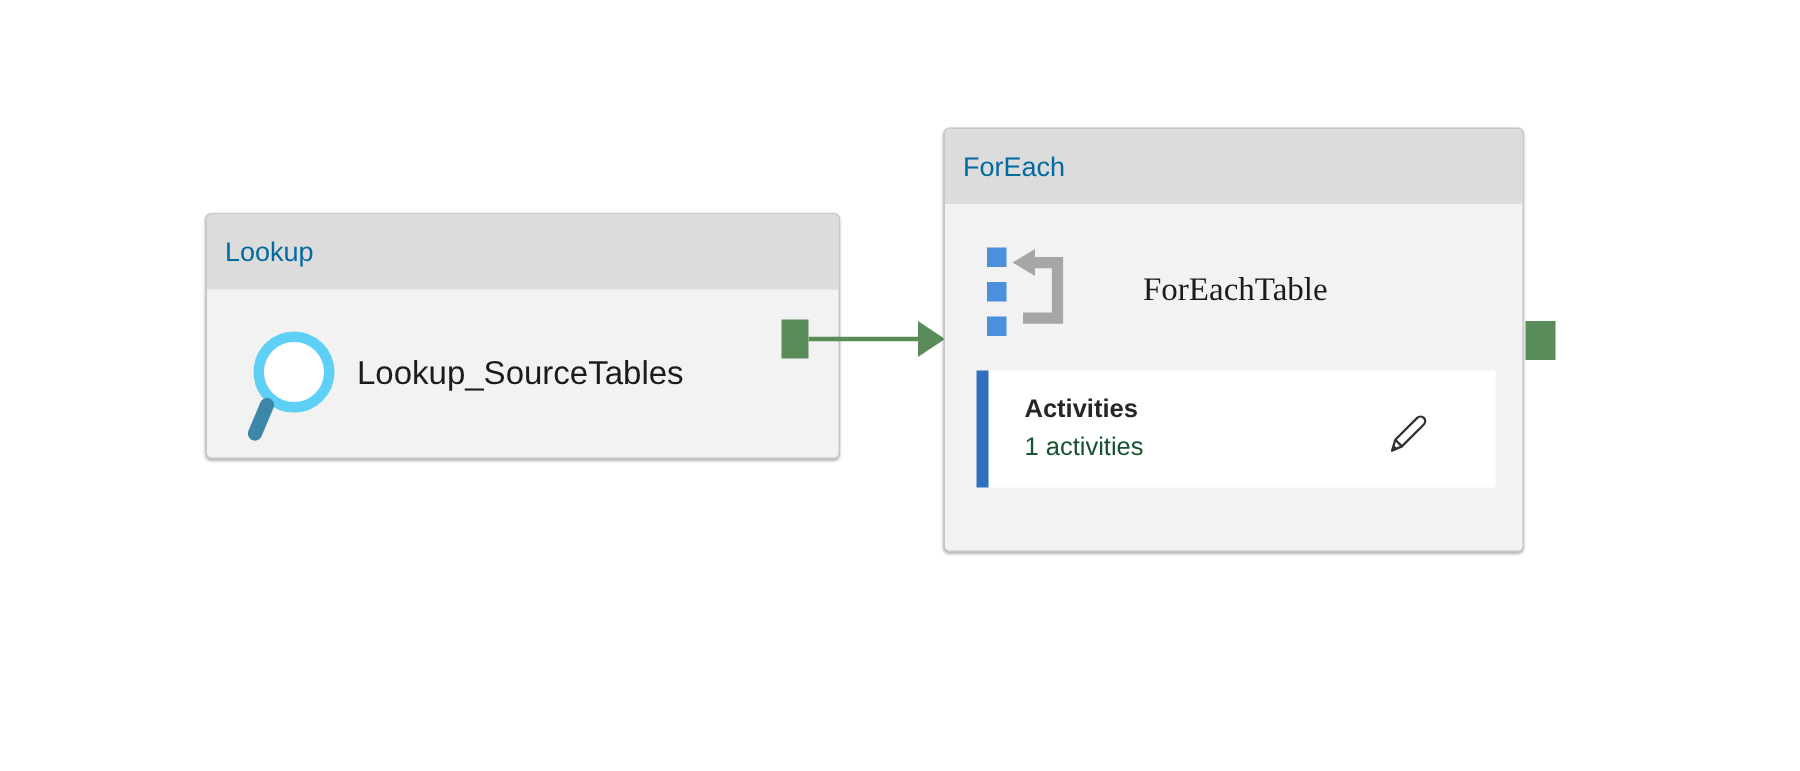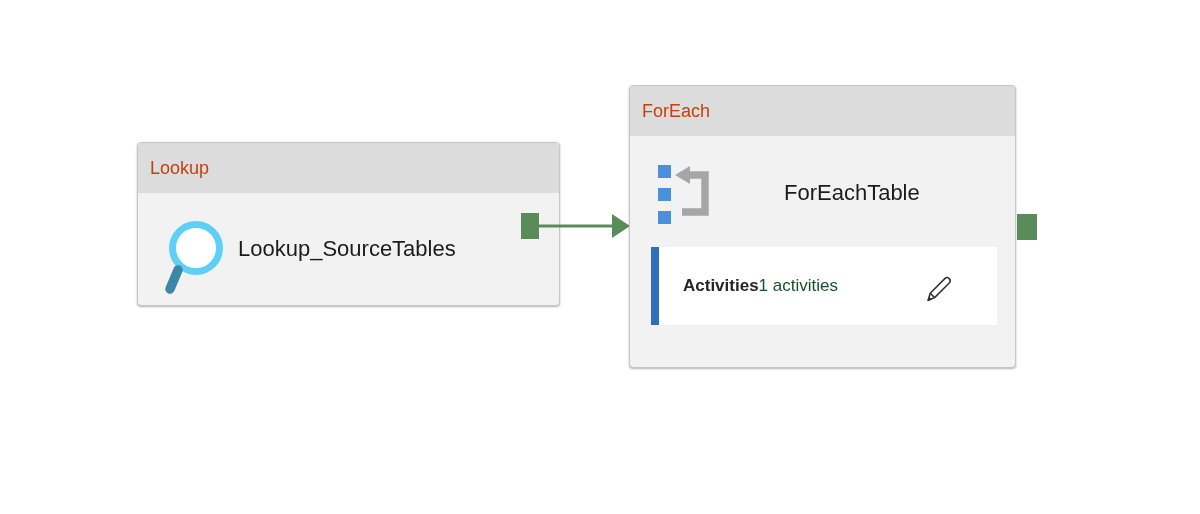--- a/index.html
+++ b/index.html
@@ -22,21 +22,21 @@
     border-radius: 4px;
     box-shadow: 0 1px 2px rgba(0,0,0,0.3);
     box-sizing: border-box;
   }
   .node-header {
     background: #dcdcdc;
     height: 50px;
     line-height: 50px;
     padding: 0 12px;
     font-size: 18px;
-    color: #c2410c;
+    color: #0369a1;
     border-radius: 3px 3px 0 0;
     box-sizing: border-box;
   }
   .node-title {
     font-size: 22px;
     color: #1b1b1b;
     white-space: nowrap;
   }
   #lookup-node { left: 137px; top: 142px; width: 423px; height: 164px; }
   #foreach-node { left: 629px; top: 85px; width: 387px; height: 283px; }
@@ -50,40 +50,40 @@
   .lookup-icon-wrap { position: absolute; left: 26px; top: 24px; width: 62px; height: 82px; }
   .lookup-title { position: absolute; left: 100px; top: 50%; transform: translateY(-50%); }
 
   .foreach-row {
     position: absolute;
     left: 26px; top: 77px; height: 60px; right: 20px;
     display: flex;
     align-items: center;
   }
   .foreach-icon-wrap { width: 58px; height: 62px; flex: 0 0 auto; }
-  .foreach-title { margin-left: 70px; }
+  .foreach-title { margin-left: 48px; font-family: Liberation Serif, serif; }
 
   .activities-card {
     position: absolute;
     left: 21px; top: 161px; width: 346px; height: 78px;
     background: #ffffff;
     display: flex;
     align-items: center;
     box-sizing: border-box;
   }
   .activities-stripe {
     position: absolute;
     left: 0; top: 0; bottom: 0;
     width: 8px;
     background: #2e6fbe;
   }
   .activities-text {
     margin-left: 32px;
     display: flex;
-    flex-direction: row;
+    flex-direction: column;
     line-height: 1.45;
   }
   .activities-label { font-size: 17px; font-weight: 600; color: #262626; }
   .activities-count { font-size: 17px; color: #14532d; }
   .pencil-wrap {
     position: absolute;
     right: 44px; top: 50%;
     transform: translateY(-50%);
     width: 30px; height: 38px;
     cursor: pointer;

